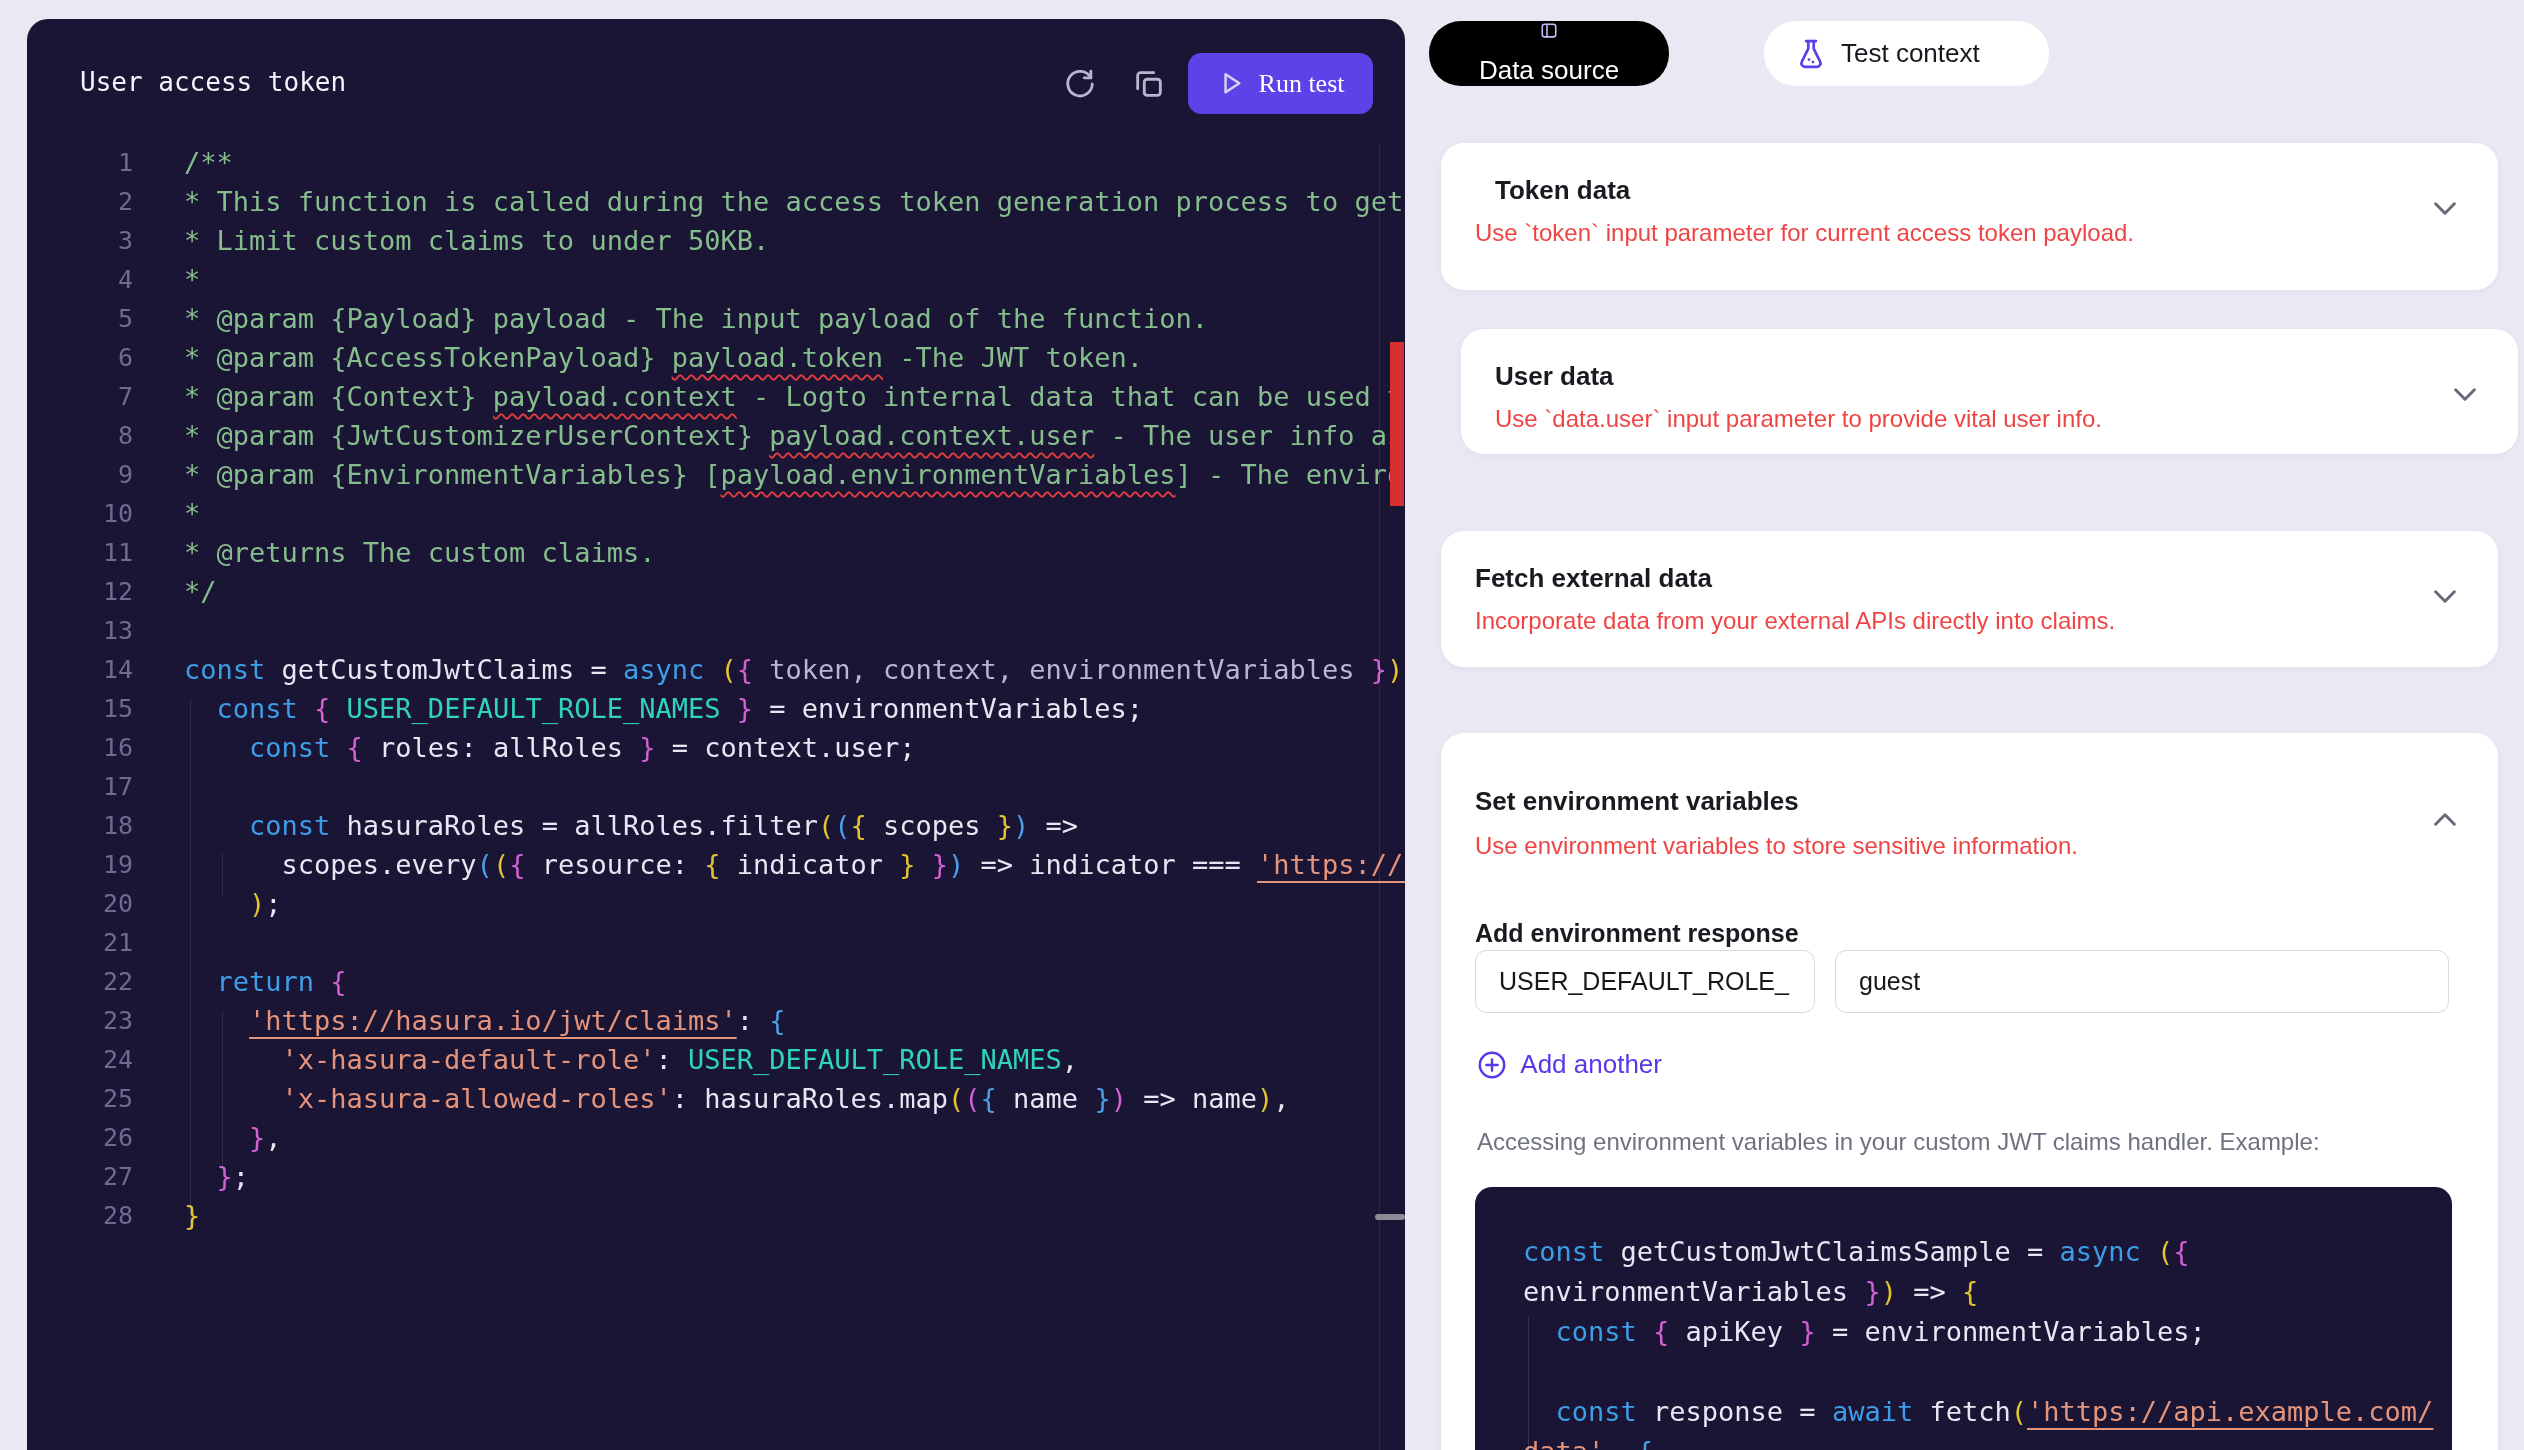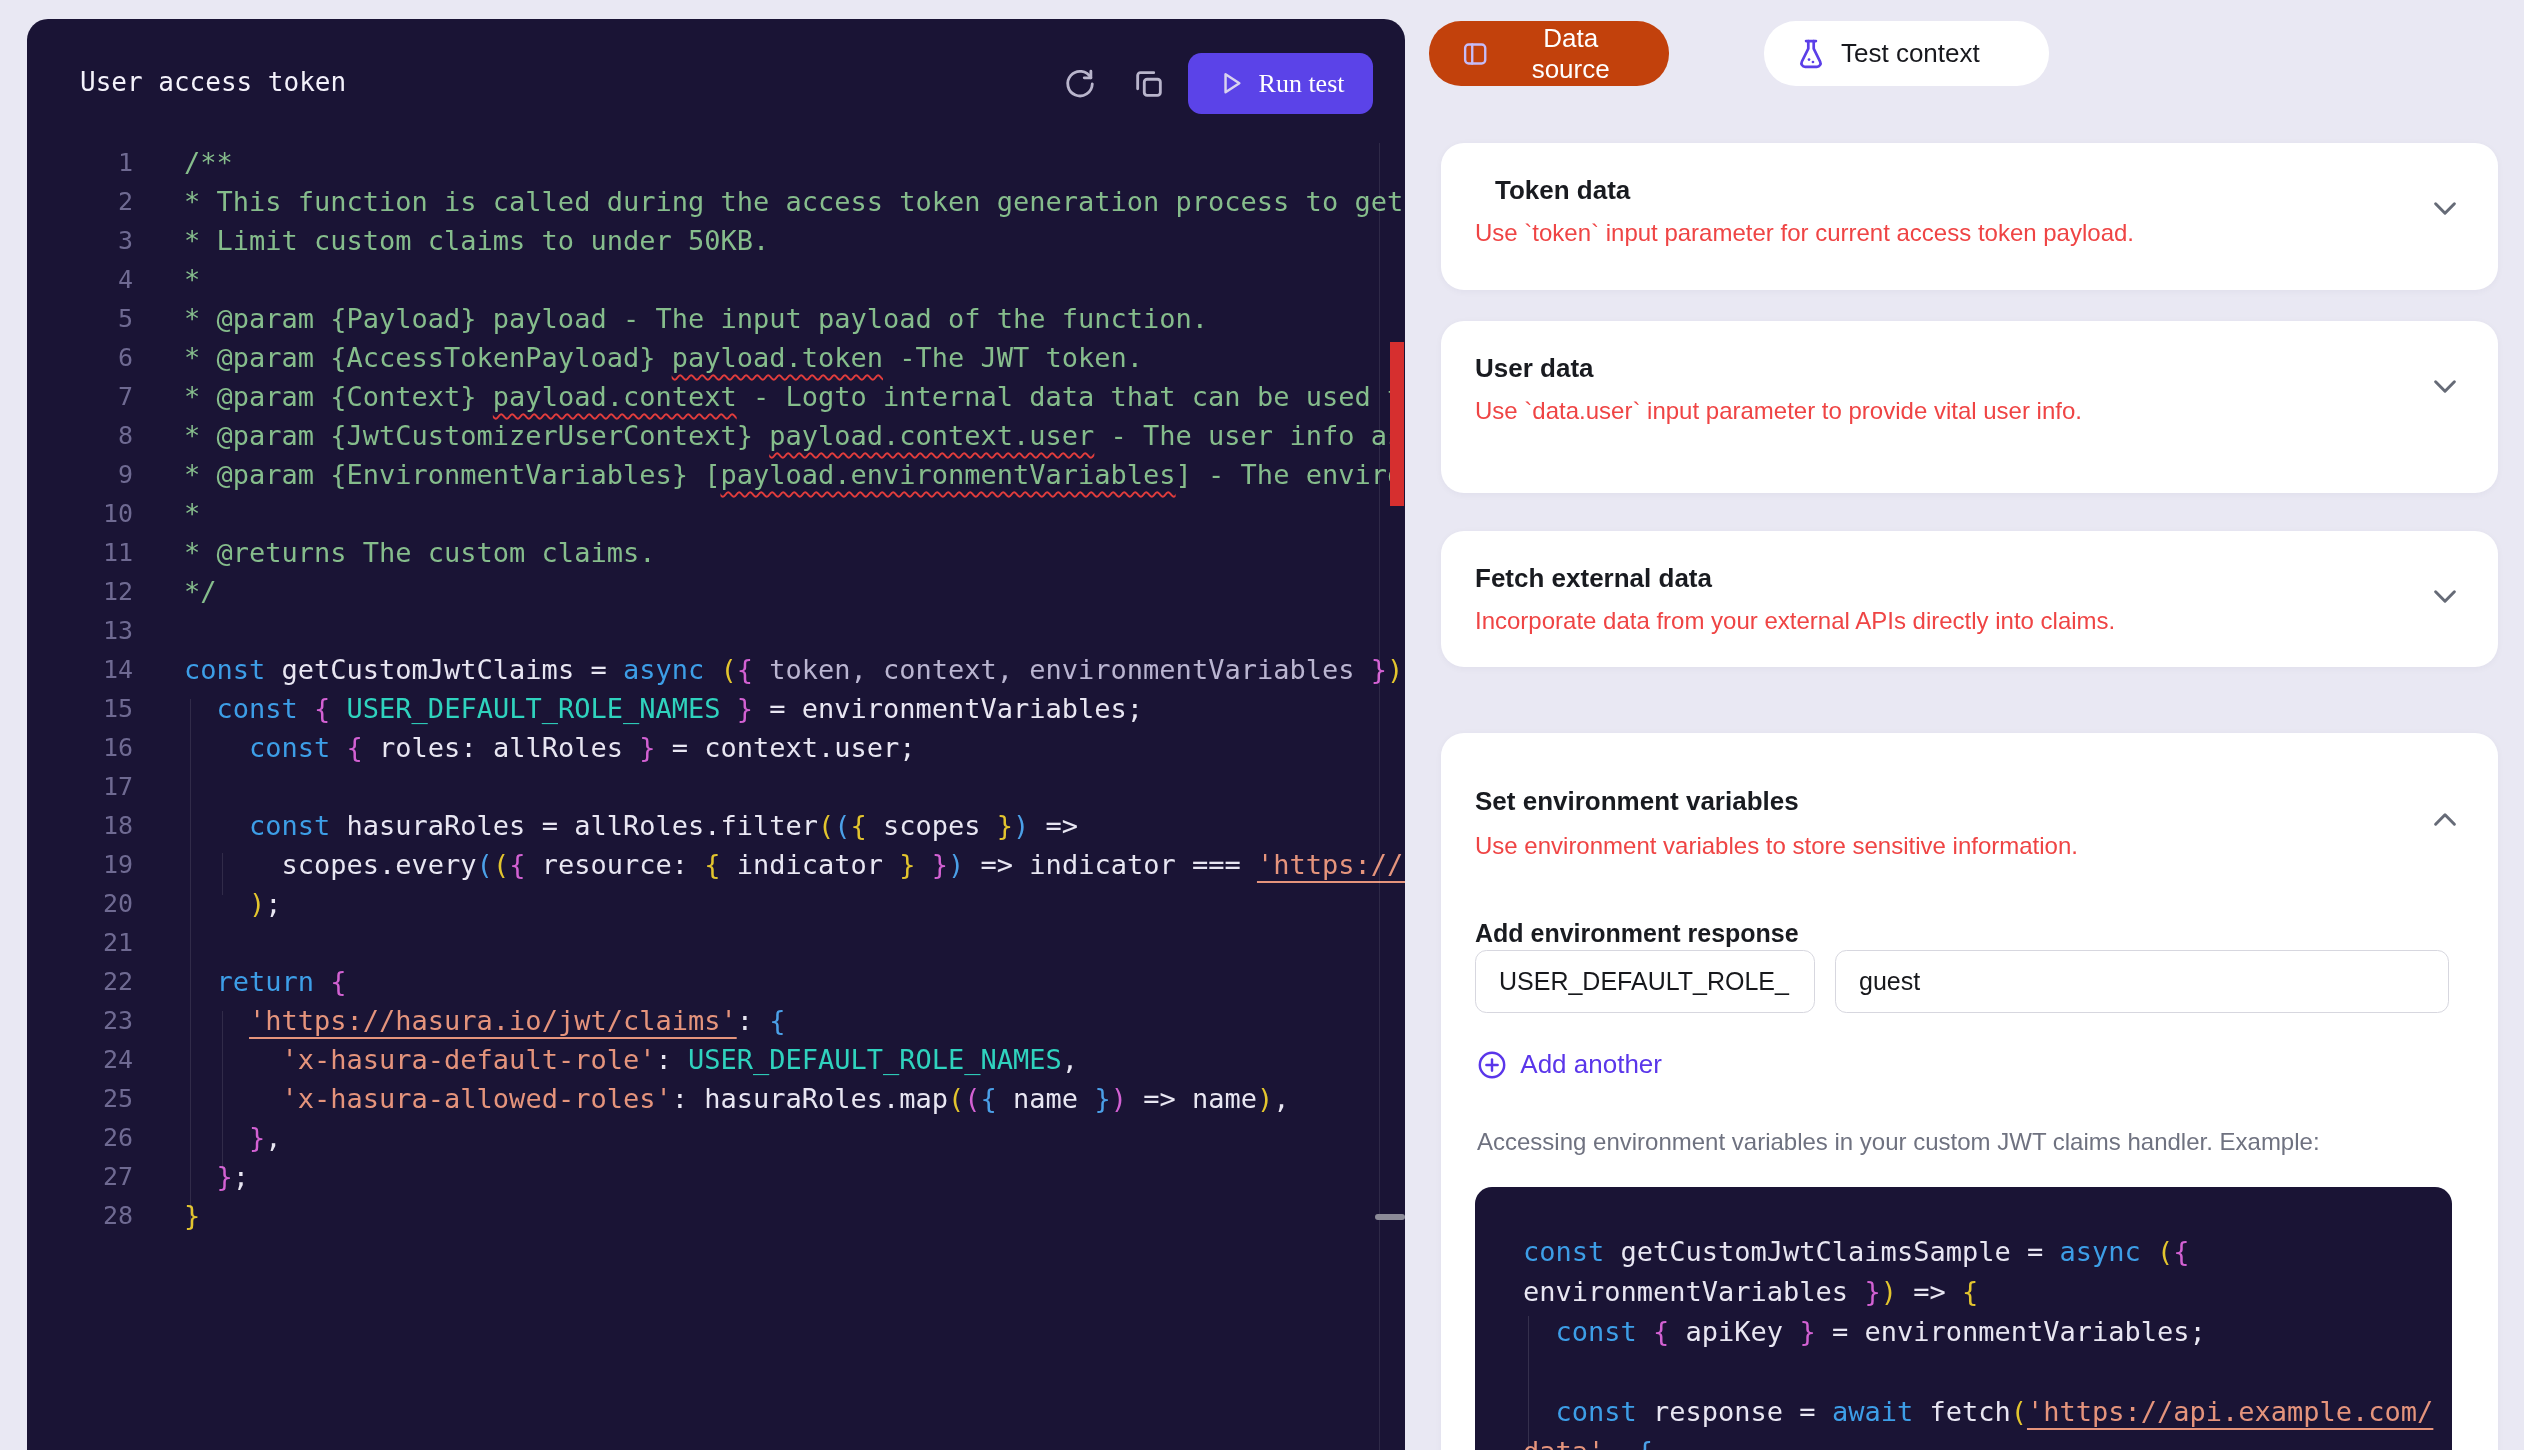--- a/index.html
+++ b/index.html
@@ -20,21 +20,21 @@
   .s-mg{color:#d361d3}.s-yl{color:#e3c52e}.s-bl{color:#4ba0e8}.s-tl{color:#2fd3be}
   .s-st{color:#e5947c}
   .s-stu{color:#e5947c;text-decoration:underline;text-decoration-thickness:1.9px;text-underline-offset:6.7px;}
   .s-cmw{color:#86bd8c;text-decoration:underline wavy #e23c3c;text-decoration-thickness:1.9px;text-underline-offset:6.7px;}
   .guide{position:absolute;width:1px;background:rgba(255,255,255,0.10);}
   .ruler-line{position:absolute;left:1352px;top:124px;bottom:0;width:1px;background:rgba(255,255,255,0.09);}
   .err-strip{position:absolute;left:1363px;top:323px;width:14.3px;height:164px;background:#d62f2f;}
   .hscroll-dash{position:absolute;left:1348px;top:1195px;width:30px;height:5.7px;border-radius:2.9px;background:#8b8a97;}
   
   .pill{position:absolute;height:65px;border-radius:32px;display:flex;align-items:center;gap:15px;padding:0 32px;box-sizing:border-box;cursor:pointer;border:none;}
-  .pill-active{left:1429px;top:21px;width:240px;background:#c2410c;}
+  .pill-active{left:1429px;top:21px;width:240px;background:#000000;flex-direction:column;}
   .pill-active span{color:#fff;font-size:26px;font-weight:500;}
   .pill-inactive{left:1764px;top:21px;width:285px;background:#ffffff;}
   .pill-inactive span{color:#17181d;font-size:26px;font-weight:500;}
   .pill svg{display:block;}
   .card{position:absolute;left:1441px;width:1057px;background:#fff;border-radius:23px;box-shadow:0 1.9px 7.6px rgba(25,20,70,0.04);cursor:pointer;}
   .card-title{position:absolute;left:34px;font-size:26px;font-weight:600;color:#191b20;}
   .card-desc{position:absolute;left:34px;font-size:24px;color:#ef4444;}
   .chev{position:absolute;right:38px;width:30px;height:21px;color:#666b77;cursor:pointer;}
   .chev svg{width:30px;height:21px;display:block;}
   .env-label{position:absolute;left:34px;top:186px;font-size:25px;font-weight:600;color:#191b20;}
@@ -133,21 +133,21 @@
 
   <div class="card" style="top:143px;height:147px;">
     <div class="card-title" style="top:32px;margin-left:20px;">Token data</div>
     <div class="card-desc" style="top:76px;">Use `token` input parameter for current access token payload.</div>
     <div class="chev" style="top:55px;">
       <svg viewBox="0 0 32 22" fill="none" stroke="currentColor" stroke-width="3.2" stroke-linecap="round" stroke-linejoin="round">
           <polyline points="6,6 16,16 26,6"></polyline>
         </svg>
     </div>
   </div>
-  <div class="card" style="top:321px;height:172px;">
+  <div class="card" style="top:329px;height:125px;margin-left:20px;">
     <div class="card-title" style="top:32px;">User data</div>
     <div class="card-desc" style="top:76px;">Use `data.user` input parameter to provide vital user info.</div>
     <div class="chev" style="top:55px;">
       <svg viewBox="0 0 32 22" fill="none" stroke="currentColor" stroke-width="3.2" stroke-linecap="round" stroke-linejoin="round">
           <polyline points="6,6 16,16 26,6"></polyline>
         </svg>
     </div>
   </div>
   <div class="card" style="top:531px;height:136px;">
     <div class="card-title" style="top:32px;">Fetch external data</div>

